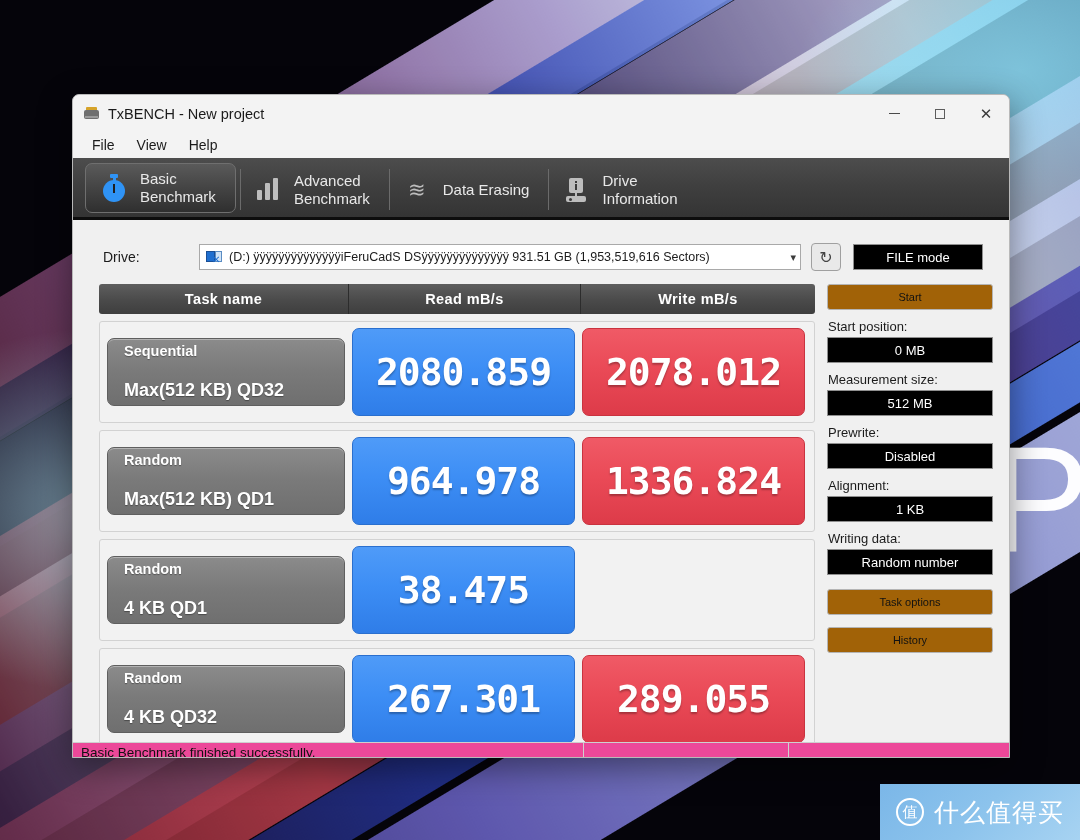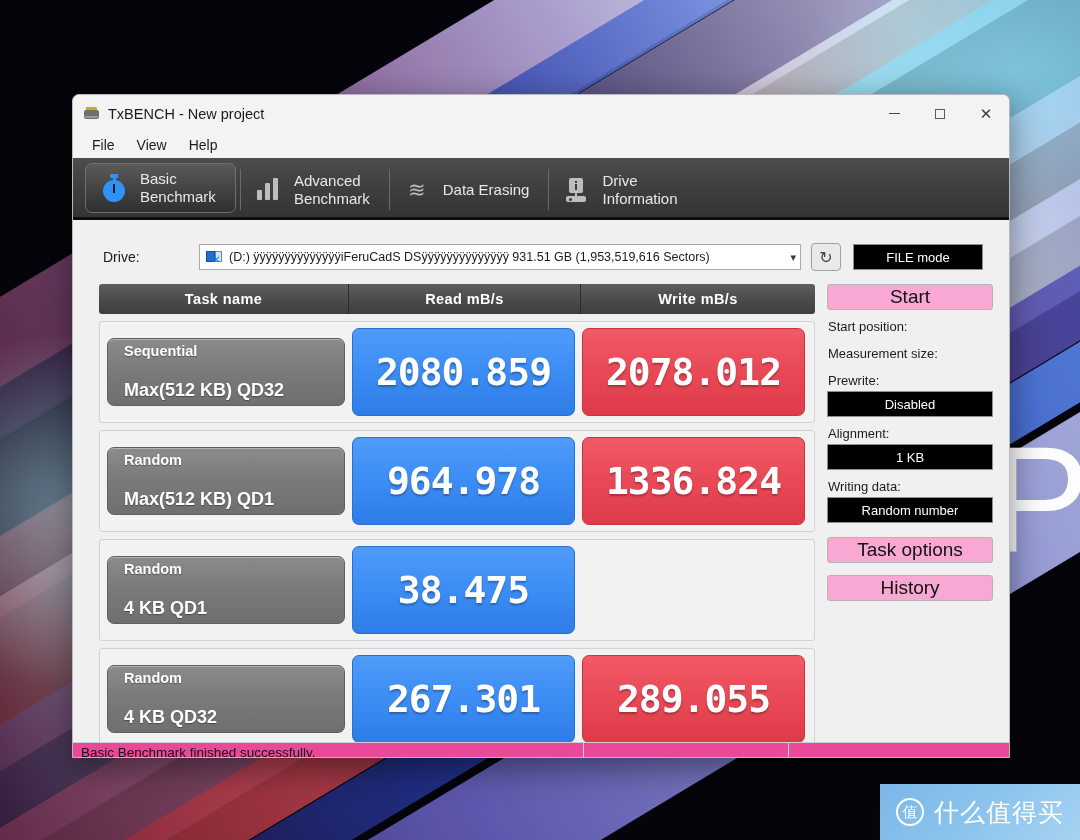--- a/index.html
+++ b/index.html
@@ -204,22 +204,22 @@
     color:#ffffff; font-family:"DejaVu Sans Mono", monospace;
     font-size: 38px; font-weight: bold; letter-spacing: -1px;
     text-shadow: 0 2px 2px rgba(0,0,0,.28);
   }
   .cell-read  { background: linear-gradient(180deg,#4f9bf8 0%,#3d8ef5 45%,#2f7de8 100%); border:1px solid #2a6fce; }
   .cell-write { background: linear-gradient(180deg,#f05a66 0%,#ea4a57 45%,#dd3b49 100%); border:1px solid #c9333f; }
 
   
   #sidepanel { width: 166px; flex:0 0 166px; display:flex; flex-direction:column; }
   .side-btn {
-    height: 26px; background:#f9a8d4; border:1px solid #b4b4b4; border-radius:3px;
-    display:flex; align-items:center; justify-content:center; font-size:19px; color:#121212;
+    height: 26px; background:#a16207; border:1px solid #b4b4b4; border-radius:3px;
+    display:flex; align-items:center; justify-content:center; font-size:11px; color:#121212;
   }
   .side-label { font-size:13px; color:#1b1b1b; margin: 9px 0 3px 1px; }
   .side-field {
     height: 26px; background:#000; border:1px solid #8f8f8f;
     display:flex; align-items:center; justify-content:center; font-size:13px; color:#ffffff;
   }
   #btn-task-options { margin-top: 14px; }
   #btn-history { margin-top: 12px; }
 
   
@@ -374,22 +374,24 @@
           </div>
           <div class="cell-val cell-read">267.301</div>
           <div class="cell-val cell-write">289.055</div>
         </div>
       </div>
 
       <div id="sidepanel">
         <div class="side-btn">Start</div>
 
         <div class="side-label">Start position:</div>
+        <div class="side-field">0 MB</div>
 
         <div class="side-label">Measurement size:</div>
+        <div class="side-field">512 MB</div>
 
         <div class="side-label">Prewrite:</div>
         <div class="side-field">Disabled</div>
 
         <div class="side-label">Alignment:</div>
         <div class="side-field">1 KB</div>
 
         <div class="side-label">Writing data:</div>
         <div class="side-field">Random number</div>
 

